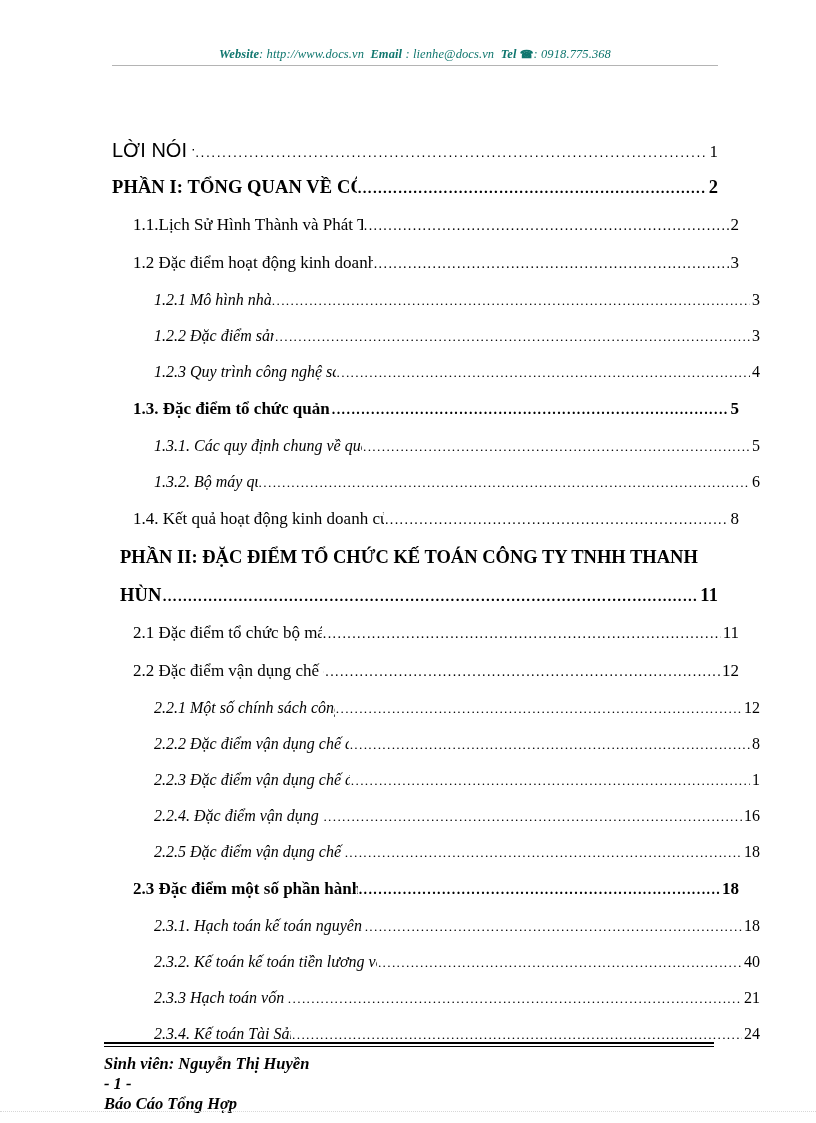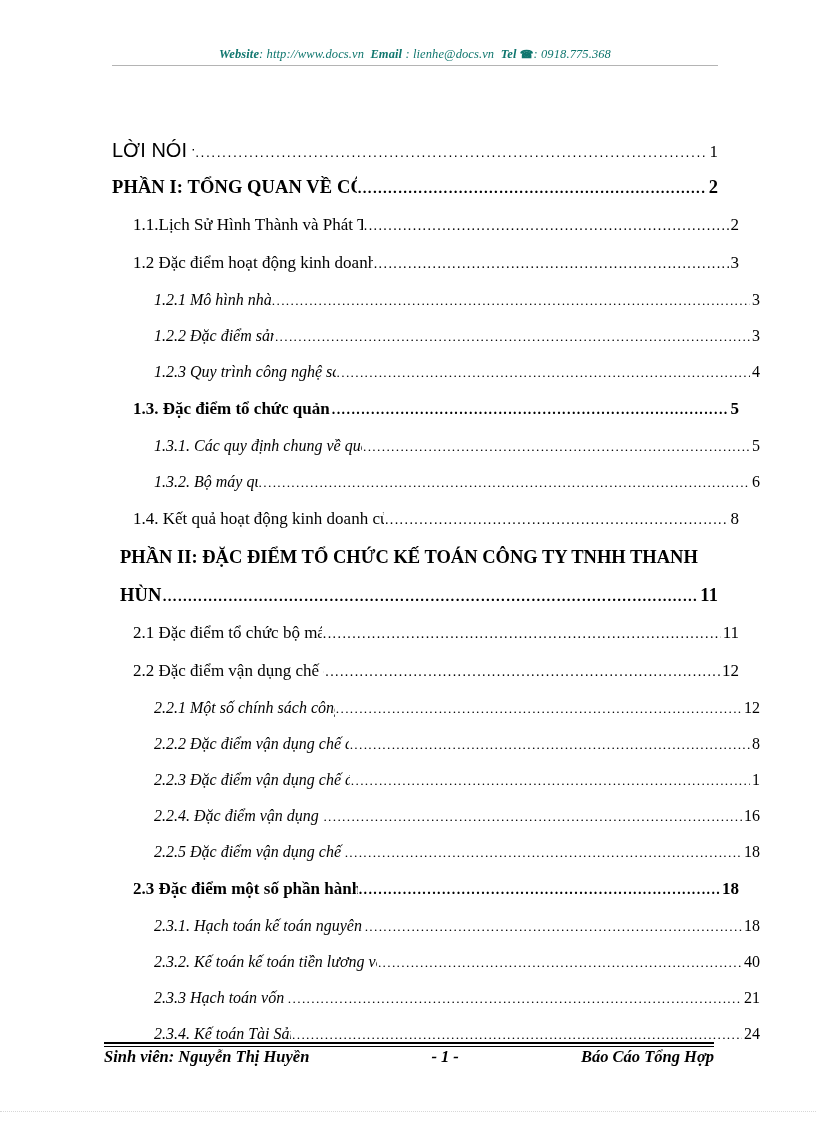--- a/index.html
+++ b/index.html
@@ -171,24 +171,26 @@
   }
   .doc-footer-rule-thin {
     border-top: 1.1px solid #000000;
     width: 610px;
     margin-top: 1.6px;
   }
   .doc-footer-row {
     display: flex;
     align-items: baseline;
     justify-content: space-between;
+    margin-top: 7px;
     font-weight: bold;
     font-style: italic;
     font-size: 16.5px;
     white-space: nowrap;
+    flex-direction: column;
   }
   .doc-footer-left  { flex: 0 0 auto; text-align: left; }
   .doc-footer-center{ flex: 1 1 auto; text-align: center; }
   .doc-footer-right { flex: 0 0 auto; text-align: right; }
 
   
   .page-separator {
     position: absolute;
     left: 0;
     top: 1111px;

